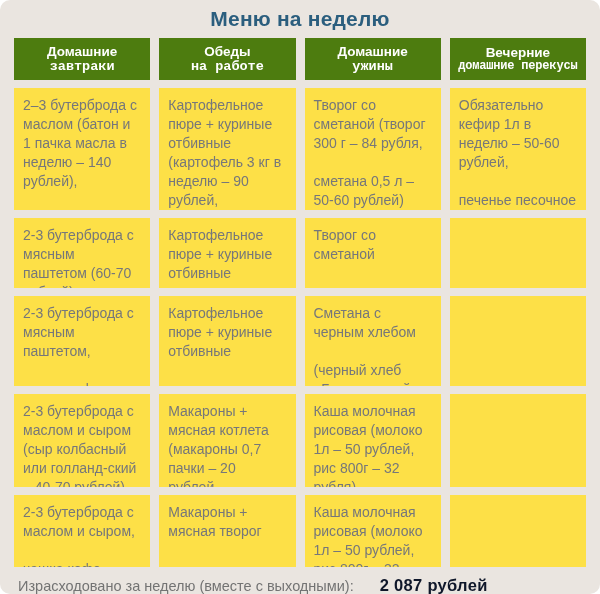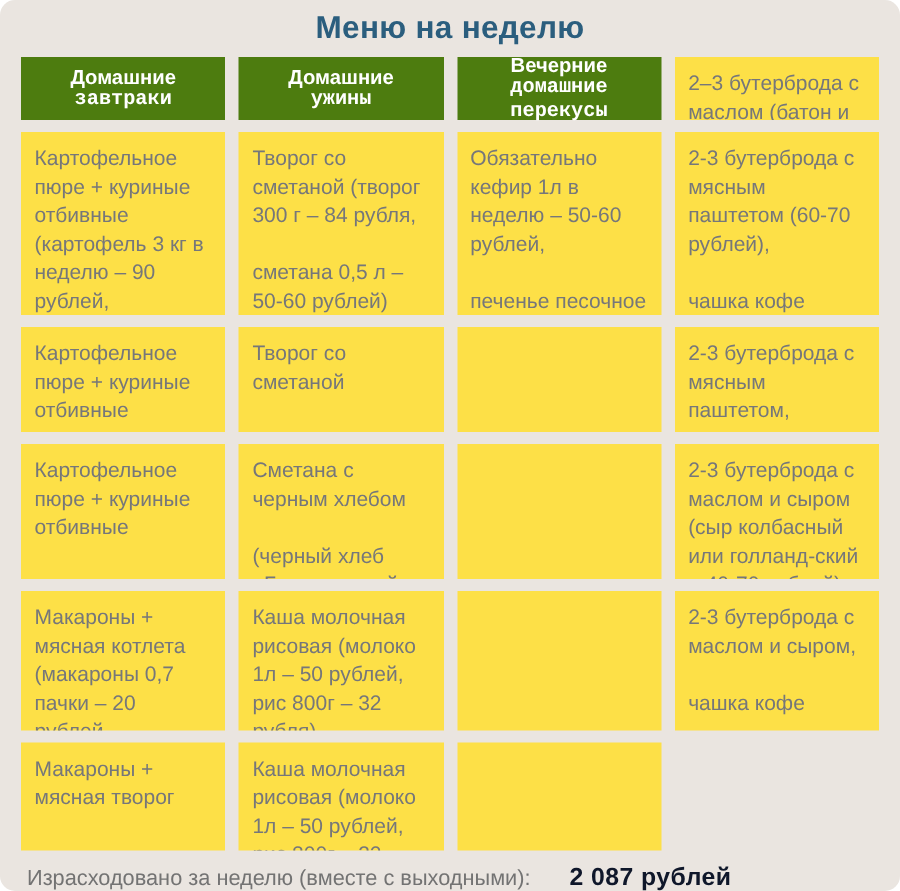--- a/index.html
+++ b/index.html
@@ -37,21 +37,21 @@
     display: flex;
     flex-direction: column;
     align-items: center;
     justify-content: center;
     text-align: center;
     font-weight: bold;
     line-height: 1.12;
   }
   .hdr-line1 { font-size: 13.5px; }
   .hdr-line2 { font-size: 13.5px; font-family: Liberation Mono, monospace; }
-  .hdr:nth-child(4) .hdr-line2 { font-size: 15px; letter-spacing: -0.2px; }
+  .hdr:nth-child(4) .hdr-line2 { font-size: 12px; letter-spacing: -0.2px; }
   .cell {
     background: #fde047;
     padding: 8px 9px;
     font-size: 14px;
     line-height: 1.36;
     color: #76777a;
     white-space: pre-line;
     overflow: hidden;
   }
   .footer {
@@ -77,20 +77,24 @@
 
 <div class="page">
 
   <div class="page-title">Меню на неделю</div>
 
   <div class="menu-grid">
 
     <div class="hdr">
       <span class="hdr-line1">Домашние</span>
       <span class="hdr-line2">завтраки</span>
+    </div>
+    <div class="hdr">
+      <span class="hdr-line1">Обеды</span>
+      <span class="hdr-line2">на работе</span>
     </div>
     <div class="hdr">
       <span class="hdr-line1">Домашние</span>
       <span class="hdr-line2">ужины</span>
     </div>
     <div class="hdr">
       <span class="hdr-line1">Вечерние</span>
       <span class="hdr-line2">домашние перекусы</span>
     </div>
 

